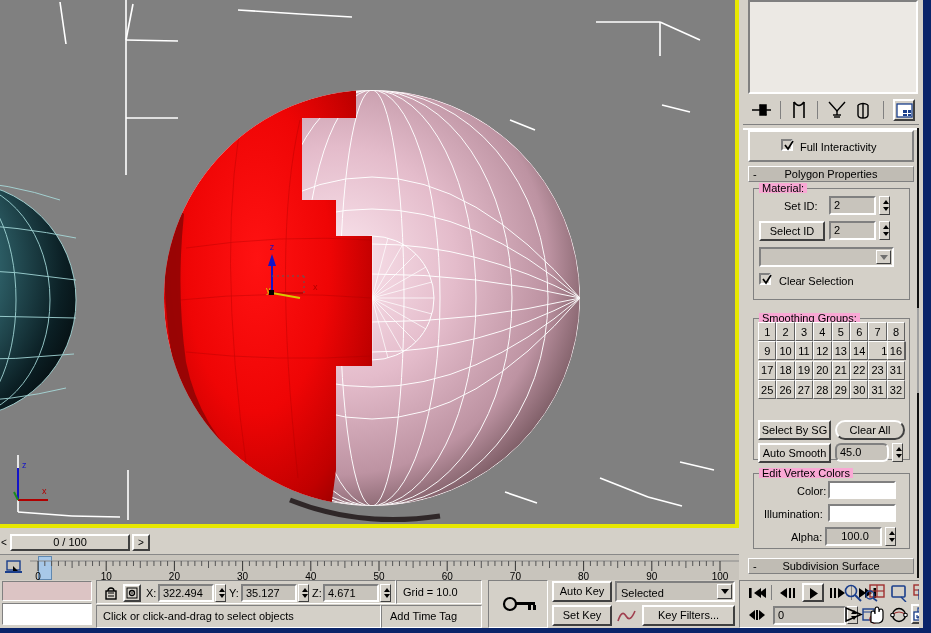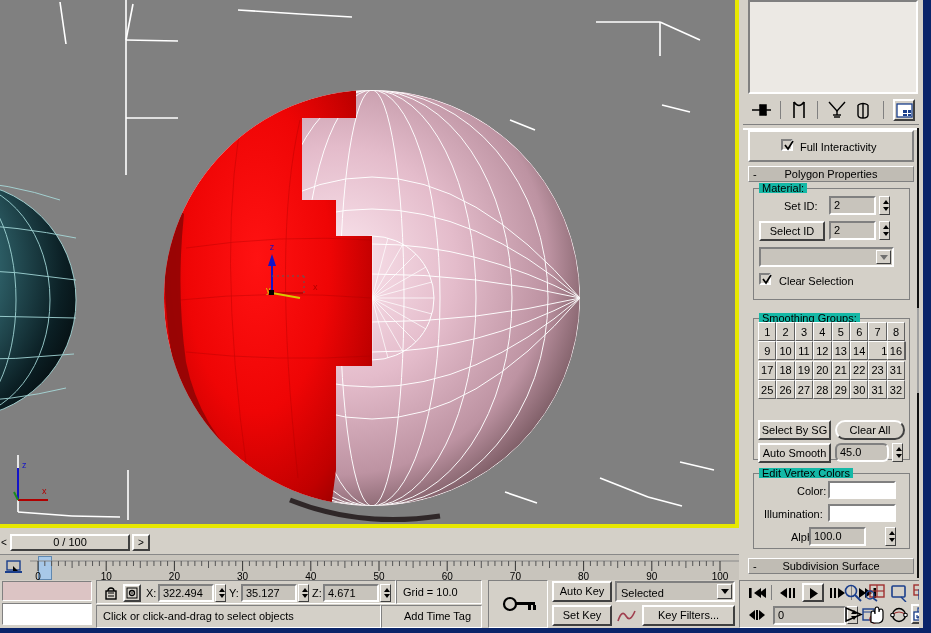--- a/index.html
+++ b/index.html
@@ -146,21 +146,21 @@
     text-align:center; font-size:11px; line-height:14px; font-weight:normal;
   }
   .rollout-title .minus { position:absolute; left:4px; top:0px; }
 
   .groupbox {
     position:absolute;
     border:1px solid #808080;
     border-top-color:#808080;
   }
   .grouplabel {
-    position:absolute; background:#14b8a6; padding:0 3px;
+    position:absolute; background:#f9a8d4; padding:0 3px;
     font-size:11px; line-height:10px;
   }
   .lbl { position:absolute; font-size:11px; line-height:12px; white-space:nowrap; }
   .txtfield {
     position:absolute;
     border:2px solid; border-color:#808080 #fff #fff #808080;
     background:#c8c4bc; font-size:11px; line-height:14px; padding-left:3px;
     white-space:nowrap; overflow:hidden;
   }
   .whitefield {
@@ -563,21 +563,21 @@
       <div class="txtfield" style="left:226px;top:3px;width:56px;height:18px;">4.671</div>
       <div class="spin" style="left:283px;top:3px;">
           <i class="up"></i>
           <i class="dn"></i>
         </div>
     </div>
 
     <div class="sb-panel flat-txt" style="left:300px;top:0;width:86px;height:24px;line-height:22px;padding-left:6px;">Grid = 10.0</div>
 
     <div class="sb-panel flat-txt" style="left:0;top:25px;width:285px;height:23px;line-height:21px;padding-left:6px;">Click or click-and-drag to select objects</div>
-    <div class="sb-panel flat-txt" style="left:285px;top:25px;width:101px;height:23px;line-height:21px;padding-left:22px;">Add Time Tag</div>
+    <div class="sb-panel flat-txt" style="left:285px;top:25px;width:101px;height:23px;line-height:21px;padding-left:8px;">Add Time Tag</div>
 
     <div class="sb-panel" style="left:392px;top:0;width:60px;height:48px;">
       <svg style="position:absolute;left:12px;top:13px;" width="36" height="20">
         <circle cx="9" cy="10" r="6" fill="none" stroke="#000" stroke-width="2.2"></circle>
         <rect x="14" y="8" width="20" height="3" fill="#000"></rect>
         <rect x="27" y="11" width="3" height="5" fill="#000"></rect>
         <rect x="32" y="11" width="3" height="5" fill="#000"></rect>
       </svg>
     </div>
 
@@ -837,21 +837,21 @@
       <div class="groupbox" style="left:10px;top:343px;width:157px;height:76px;"></div>
       <span class="grouplabel" style="left:16px;top:338px;">Edit Vertex Colors</span>
 
       <span class="lbl" style="left:54px;top:355px;">Color:</span>
       <div class="whitefield" style="left:85px;top:351px;width:68px;height:18px;"></div>
 
       <span class="lbl" style="left:21px;top:378px;">Illumination:</span>
       <div class="whitefield" style="left:85px;top:374px;width:68px;height:18px;"></div>
 
       <span class="lbl" style="left:48px;top:401px;">Alpha:</span>
-      <div class="txtfield" style="left:66px;top:397px;width:57px;height:19px;">100.0</div>
+      <div class="txtfield" style="left:82px;top:397px;width:57px;height:19px;text-align:center;">100.0</div>
       <div class="spin" style="left:142px;top:397px;height:19px;">
           <i class="up"></i>
           <i class="dn"></i>
         </div>
 
       <div class="rollout-title" style="left:5px;top:428px;width:166px;">
         <span class="minus">-</span>
         <span>Subdivision Surface</span>
       </div>
     </div>

